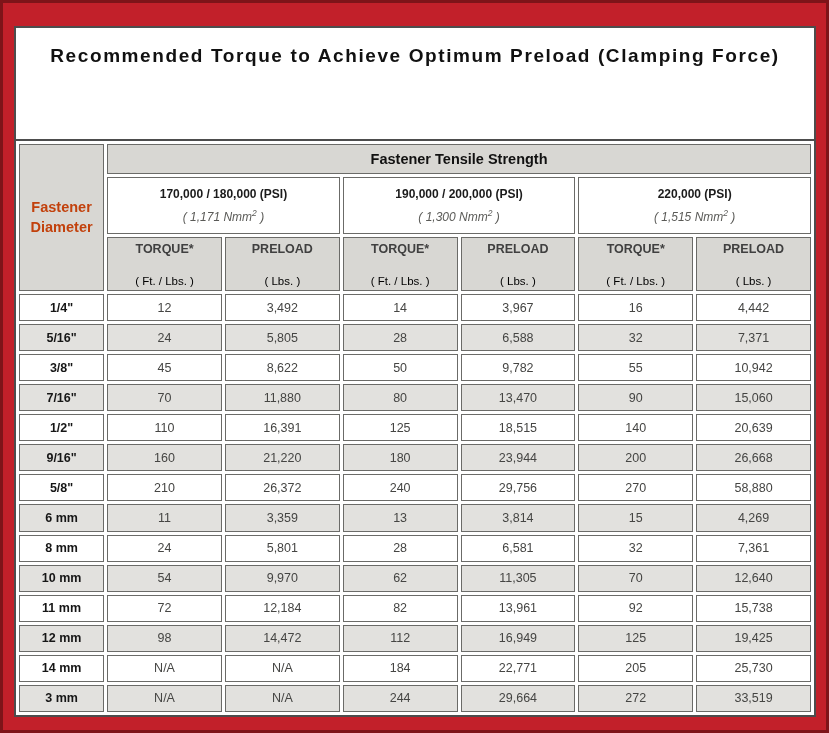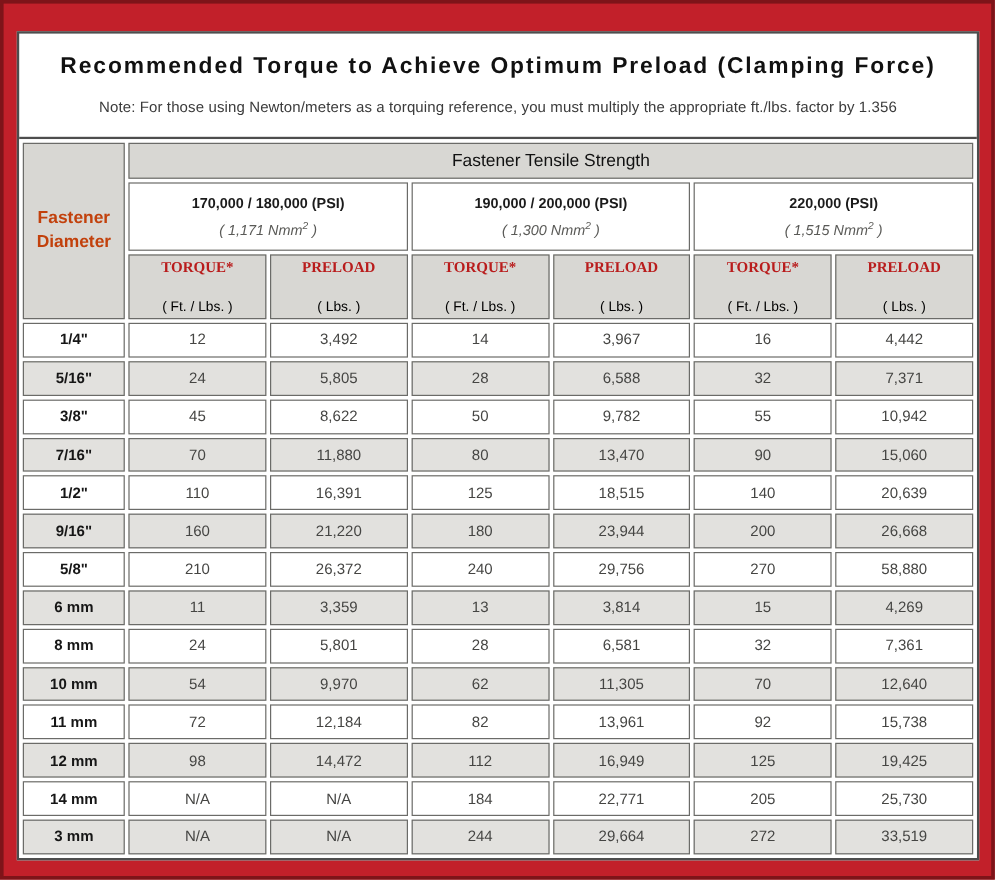--- a/index.html
+++ b/index.html
@@ -18,21 +18,21 @@
   .panel {
     position: absolute;
     left: 11px; right: 10px; top: 23px; bottom: 13px;
     background: #ffffff;
     border: 2px solid #4d4d4d;
     box-sizing: border-box;
     display: flex;
     flex-direction: column;
   }
   .title-section {
-    height: 88px;
+    height: 113px;
     box-sizing: border-box;
     border-bottom: 2px solid #4d4d4d;
     text-align: center;
     padding-top: 13px;
   }
   .page-title {
     font-size: 19px;
     font-weight: bold;
     color: #111111;
     letter-spacing: 1.6px;
@@ -66,57 +66,56 @@
     vertical-align: bottom;
     font-size: 14.5px;
     font-weight: bold;
     color: #c2410c;
     padding-bottom: 6px;
     line-height: 1.35;
   }
   th.tensile {
     background: #D8D7D3;
     font-size: 14.5px;
-    font-weight: normal;
+    font-weight: bold;
     color: #111;
     height: 28px;
   }
   th.psi-cell {
     background: #ffffff;
     height: 55px;
     font-weight: normal;
   }
   .psi-line { font-size: 12px; font-weight: bold; color: #1b1b1b; display: block; margin-bottom: 7px; }
   .nmm-line { font-size: 12px; color: #5a5a57; display: block; font-style: italic; }
   .nmm-line sup { font-size: 8.5px; }
   th.colhead {
     background: #D8D7D3;
     height: 52px;
     font-weight: normal;
   }
-  .colhead-label { font-size: 12.5px; font-weight: bold; color: #b91c1c; display: block; margin-bottom: 19px; font-family: Liberation Serif, serif; }
+  .colhead-label { font-size: 12.5px; font-weight: bold; color: #404040; display: block; margin-bottom: 19px; }
   .colhead-unit { font-size: 11.5px; color: #55555
 
 2; display: block; margin-top: 18px; }
   td.diam { font-size: 12.5px; font-weight: bold; color: #161616; }
   td.val  { font-size: 12.5px; color: #454543; }
   tbody tr:nth-child(odd) td { background: #ffffff; }
   tbody tr:nth-child(even) td { background: #E2E1DE; }
 </style>
 </head>
 <body>
 
 <div class="frame">
   <div class="panel">
 
     <div class="title-section">
       <div class="page-title">
         <div>Recommended Torque to Achieve Optimum Preload (Clamping Force)</div>
       </div>
-      <div class="note">Note: For those using Newton/meters as a torquing reference, you must multiply the appropriate ft./lbs. factor by 1.356</div>
     </div>
 
     <div class="table-wrap">
       <table class="torque">
         <colgroup>
           <col style="width:11%">
           <col style="width:14.83%">
             <col style="width:14.83%">
           <col style="width:14.83%">
             <col style="width:14.83%">

